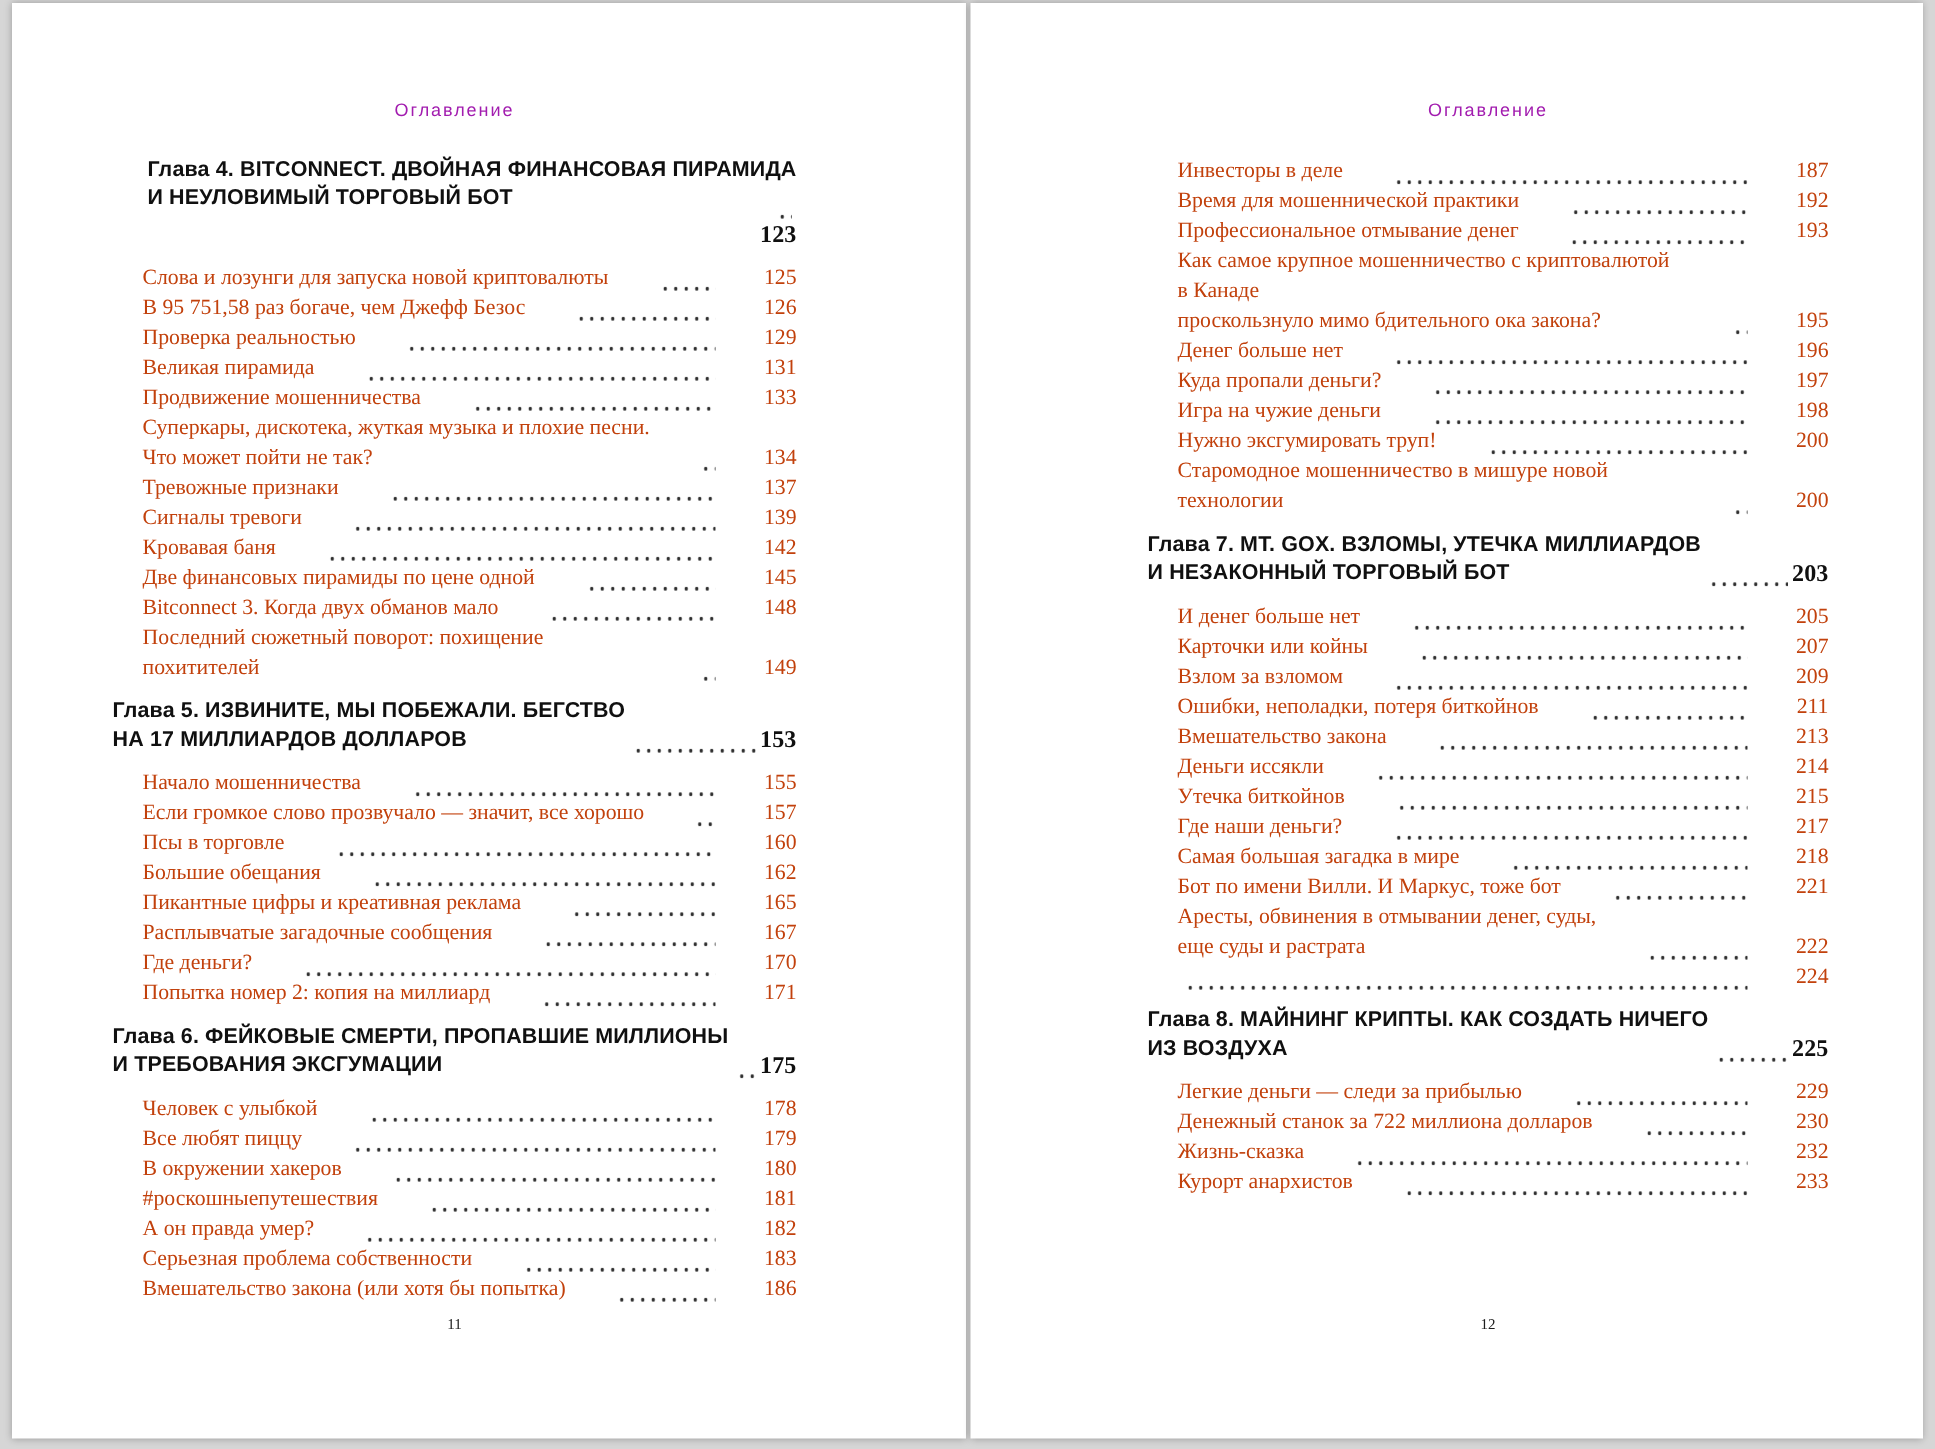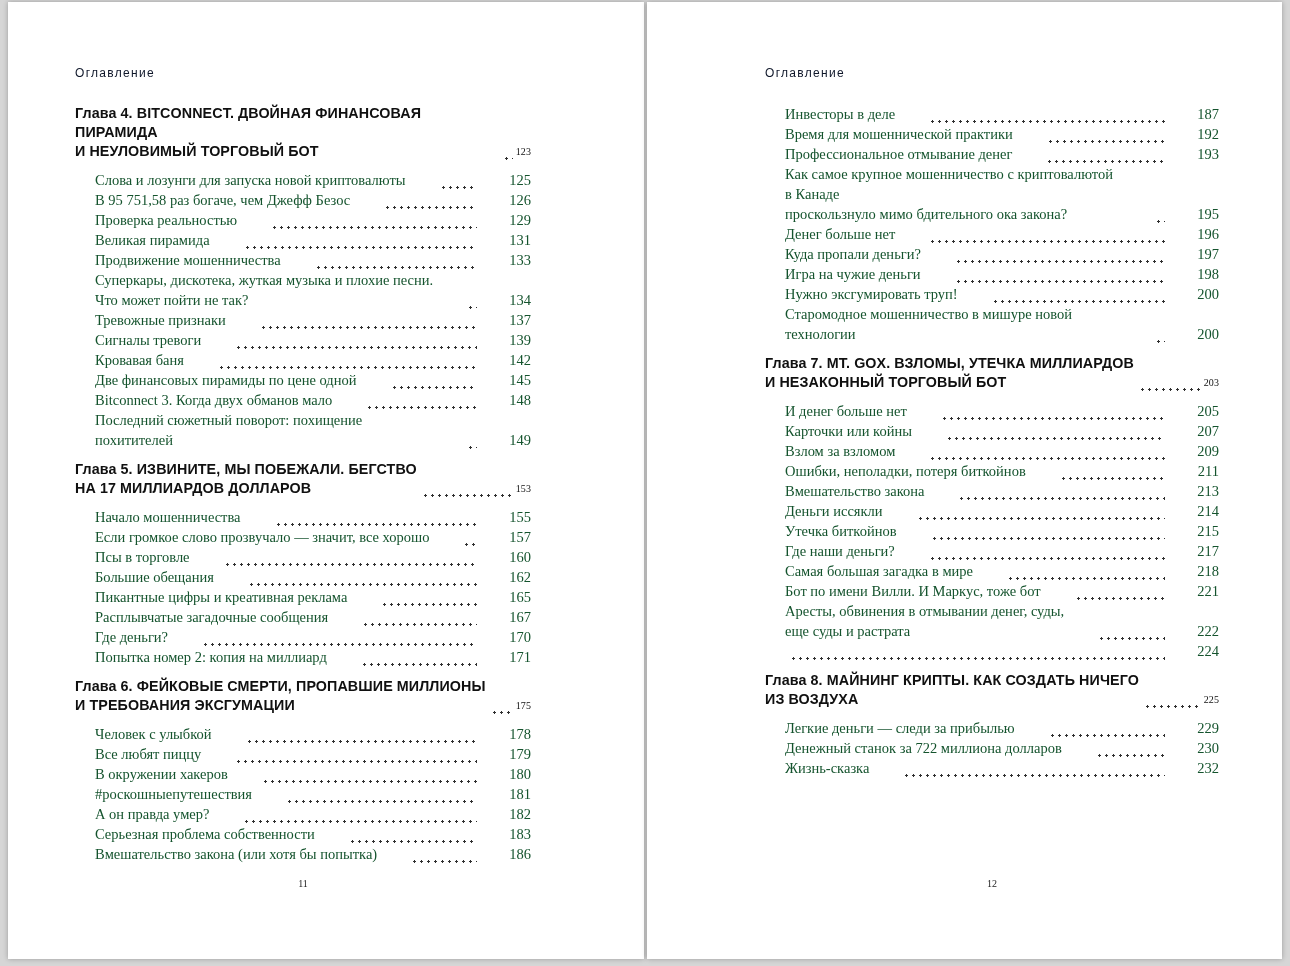--- a/index.html
+++ b/index.html
@@ -19,64 +19,65 @@
     box-shadow: 0 0 5px rgba(0,0,0,0.28);
   }
   #page-left  { left: 8px;   width: 636px; }
   #page-right { left: 647px; width: 635px; }
 
   .content { position: absolute; top: 64px; }
   #page-left  .content { left: 67px;  width: 456px; }
   #page-right .content { left: 118px; width: 454px; }
 
   .page-header {
+    text-align: center;
     font-family: "Liberation Sans", sans-serif;
     font-size: 12px;
     letter-spacing: 1.3px;
-    color: #0f172a;
+    color: #a21caf;
     margin-bottom: 24px;
   }
 
   .toc-row {
     display: flex;
     align-items: flex-end;
     font-size: 14.5px;
     line-height: 20px;
   }
-  .entry-row { margin-left: 20px; color: #14532d; gap: 29px; }
+  .entry-row { margin-left: 20px; color: #c2410c; gap: 29px; }
   .chapter-row {
     font-family: "Liberation Sans", sans-serif;
     font-weight: 700;
     font-size: 14.3px;
     line-height: 19px;
     letter-spacing: 0.1px;
     color: #101010;
     margin: 10px 0 9px 0;
   }
-  .toc-section:first-child .chapter-row { margin-top: 0; }
+  .toc-section:first-child .chapter-row { margin-top: 0; flex-direction: column; }
   #toc-right .toc-section:first-child { margin-top: 10px; }
 
   .title { white-space: pre-line; }
 
   .dots {
     flex: 1 1 auto;
     min-width: 10px;
     height: 5px;
     margin: 0 3px 0 5px;
     background-image: radial-gradient(circle, #2f2f2f 1.05px, rgba(0,0,0,0) 1.35px);
     background-size: 7px 5px;
     background-repeat: repeat-x;
     background-position: left bottom;
   }
 
   .pagenum { flex: 0 0 auto; }
   .chapter-row .pagenum {
     font-family: "Liberation Serif", serif;
-    font-weight: 400;
-    font-size: 10px;
+    font-weight: 700;
+    font-size: 16px;
     text-align: center;
   }
 
   .page-number {
     position: absolute;
     bottom: 70px;
     text-align: center;
     font-size: 10px;
     color: #1c1c1c;
   }
@@ -392,19 +393,24 @@
             <div class="toc-row entry-row">
               <span class="title">Денежный станок за 722 миллиона долларов</span>
               <span class="dots"></span>
               <span class="pagenum">230</span>
             </div>
             <div class="toc-row entry-row">
               <span class="title">Жизнь-сказка</span>
               <span class="dots"></span>
               <span class="pagenum">232</span>
             </div>
+            <div class="toc-row entry-row">
+              <span class="title">Курорт анархистов</span>
+              <span class="dots"></span>
+              <span class="pagenum">233</span>
+            </div>
           </div>
         </div>
     </div>
     <div class="page-number">12</div>
   </div>
 
 </div>
 
 </body></html>

